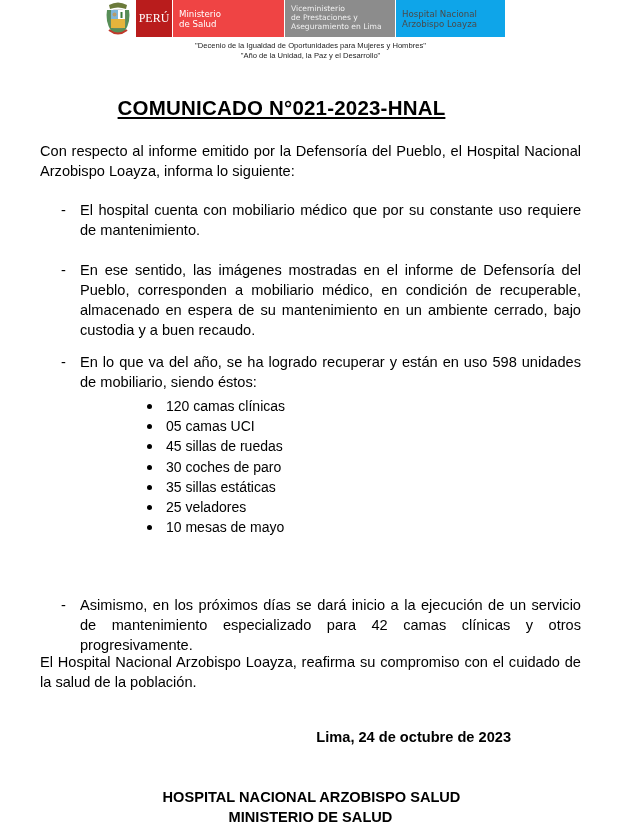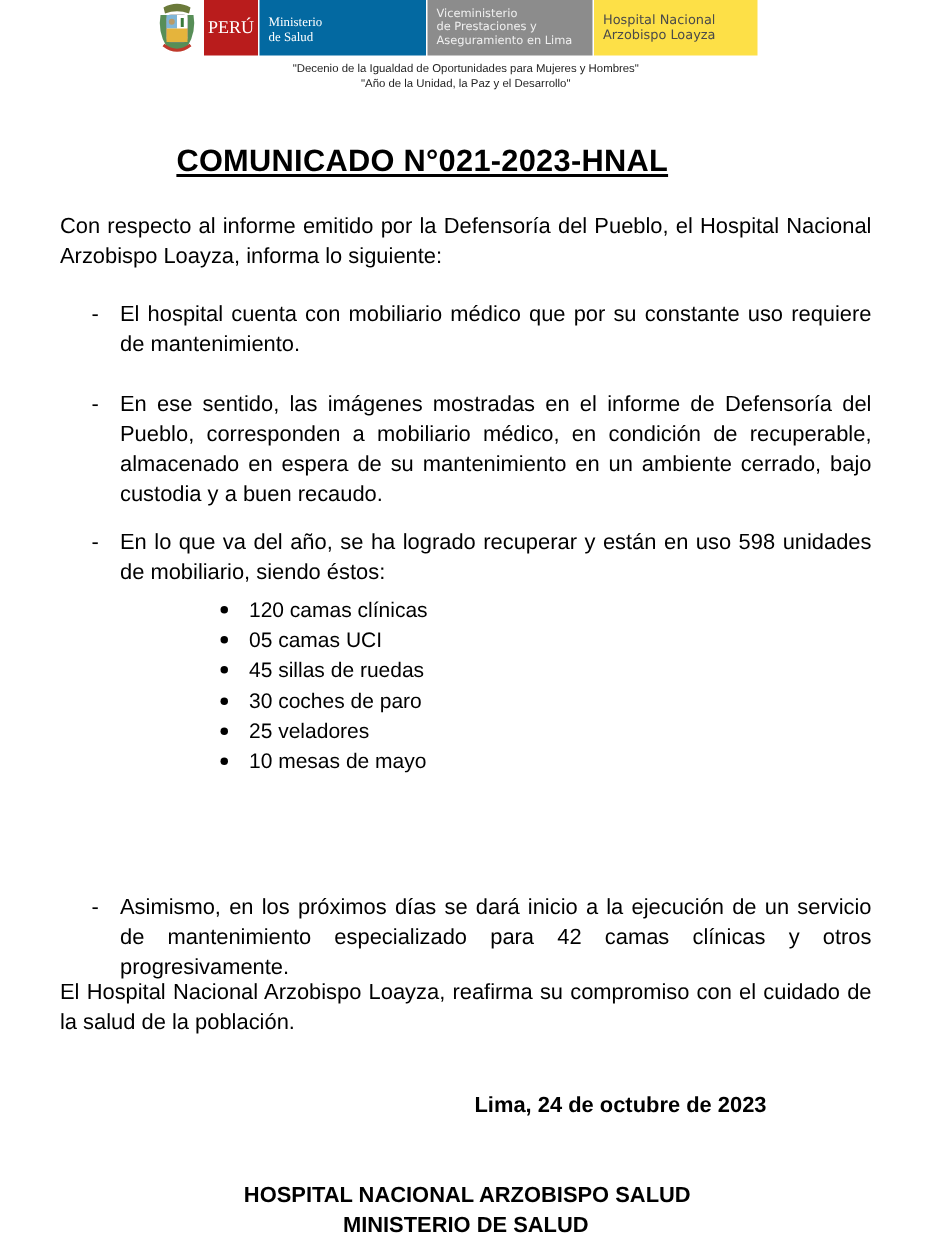--- a/index.html
+++ b/index.html
@@ -7,23 +7,23 @@
          font-family: "Liberation Sans", sans-serif; color: #000; }
 
   
   .banner { position: absolute; top: 0; left: 100px; height: 38px; display: flex; }
   .coat { width: 36px; height: 38px; display: flex; align-items: center; justify-content: center; }
   .peru { width: 36px; height: 37px; background: #b91c1c; color: #fff; font-size: 12px;
           display: flex; align-items: center; justify-content: center; font-family: Liberation Serif, serif; }
   .blk { height: 37px; display: flex; align-items: center; box-sizing: border-box; padding-left: 6px;
          font-family: "DejaVu Sans", sans-serif; font-size: 8.2px; line-height: 9.5px; }
   .blk .lines { display: flex; flex-direction: column; }
-  .minsa { width: 111px; background: #0369a1; color: #fff; margin-left: 1px; font-size: 8.6px; line-height: 10px; font-family: Liberation Serif, serif; }
+  .minsa { width: 111px; background: #ef4444; color: #fff; margin-left: 1px; font-size: 8.6px; line-height: 10px; }
   .vice { width: 110px; background: #8c8c8c; color: #f0f0f0; margin-left: 1px; font-size: 7.6px; line-height: 8.8px; }
-  .hosp { width: 109px; background: #fde047; color: #4a4a4a; margin-left: 1px; font-size: 8.6px; line-height: 10px; }
+  .hosp { width: 109px; background: #0ea5e9; color: #4a4a4a; margin-left: 1px; font-size: 8.6px; line-height: 10px; }
 
   .motto { position: absolute; left: 0; width: 621px; text-align: center; font-size: 7.6px; color: #222; }
   .motto1 { top: 41px; }
   .motto2 { top: 51px; }
 
   
   .title { position: absolute; top: 96px; left: 0; width: 563px; text-align: center;
            font-weight: bold; font-size: 20.5px; text-decoration: underline; text-decoration-thickness: 2px;
            text-underline-offset: 2px; letter-spacing: 0.2px; }
 
@@ -106,20 +106,21 @@
 <div class="dash-item d3">
   <span class="dash">-</span>
   <div class="txt">En lo que va del año, se ha logrado recuperar y están en uso 598 unidades de mobiliario, siendo éstos:</div>
 </div>
 
 <ul class="bullets">
   <li><span class="dot"></span><span>120 camas clínicas</span></li>
   <li><span class="dot"></span><span>05 camas UCI</span></li>
   <li><span class="dot"></span><span>45 sillas de ruedas</span></li>
   <li><span class="dot"></span><span>30 coches de paro</span></li>
+  <li><span class="dot"></span><span>35 sillas estáticas</span></li>
   <li><span class="dot"></span><span>25 veladores</span></li>
   <li><span class="dot"></span><span>10 mesas de mayo</span></li>
 </ul>
 
 <div class="dash-item d4">
   <span class="dash">-</span>
   <div class="txt">Asimismo, en los próximos días se dará inicio a la ejecución de un servicio de mantenimiento especializado para 42 camas clínicas y otros progresivamente.</div>
 </div>
 
 <div class="para p-closing">El Hospital Nacional Arzobispo Loayza, reafirma su compromiso con el cuidado de la salud de la población.</div>

